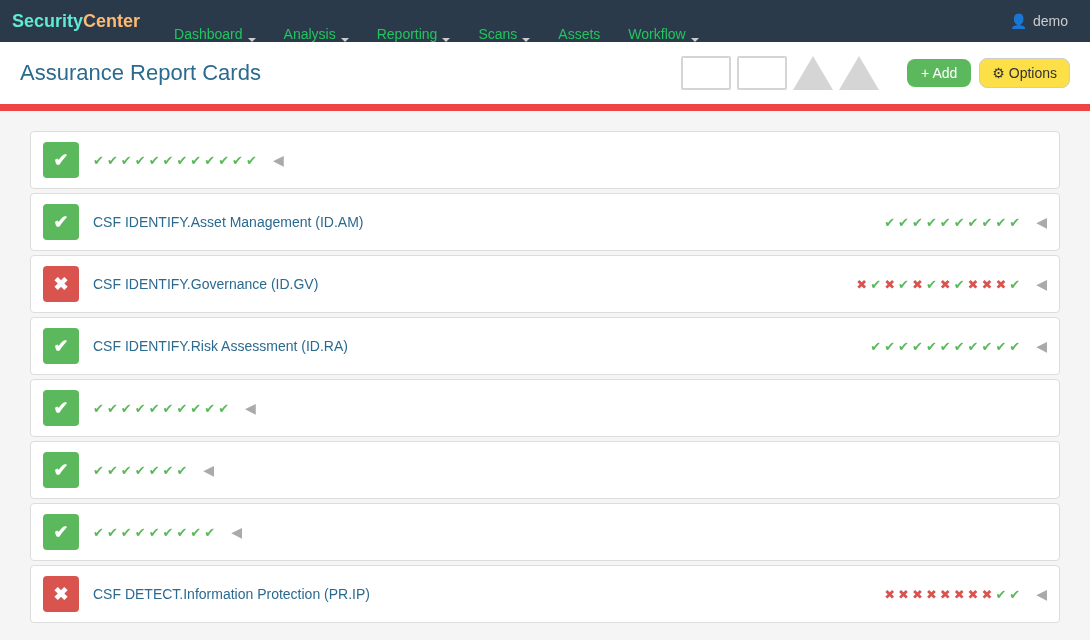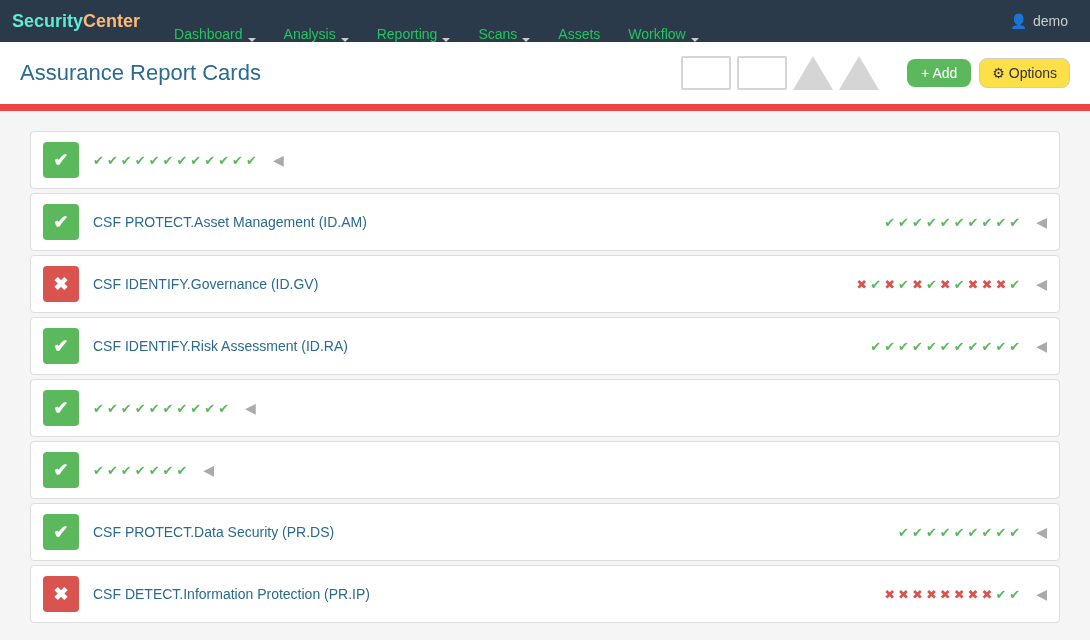--- a/index.html
+++ b/index.html
@@ -245,21 +245,21 @@
           <span class="check-mark pass">✔</span>
           <span class="check-mark pass">✔</span>
           <span class="check-mark pass">✔</span>
         </div>
         <span class="chevron-right">◀</span>
       </div>
       <div class="card-row">
         <div class="status-badge pass">
           <span class="status-icon">✔</span>
         </div>
-        <span class="card-name">CSF PROTECT.Asset Management (ID.AM)</span>
+        <span class="card-name">CSF IDENTIFY.Asset Management (ID.AM)</span>
         <div class="card-checks">
           <span class="check-mark pass">✔</span>
           <span class="check-mark pass">✔</span>
           <span class="check-mark pass">✔</span>
           <span class="check-mark pass">✔</span>
           <span class="check-mark pass">✔</span>
           <span class="check-mark pass">✔</span>
           <span class="check-mark pass">✔</span>
           <span class="check-mark pass">✔</span>
           <span class="check-mark pass">✔</span>
@@ -338,21 +338,20 @@
           <span class="check-mark pass">✔</span>
           <span class="check-mark pass">✔</span>
           <span class="check-mark pass">✔</span>
         </div>
         <span class="chevron-right">◀</span>
       </div>
       <div class="card-row">
         <div class="status-badge pass">
           <span class="status-icon">✔</span>
         </div>
-        <span class="card-name">CSF PROTECT.Data Security (PR.DS)</span>
         <div class="card-checks">
           <span class="check-mark pass">✔</span>
           <span class="check-mark pass">✔</span>
           <span class="check-mark pass">✔</span>
           <span class="check-mark pass">✔</span>
           <span class="check-mark pass">✔</span>
           <span class="check-mark pass">✔</span>
           <span class="check-mark pass">✔</span>
           <span class="check-mark pass">✔</span>
           <span class="check-mark pass">✔</span>

